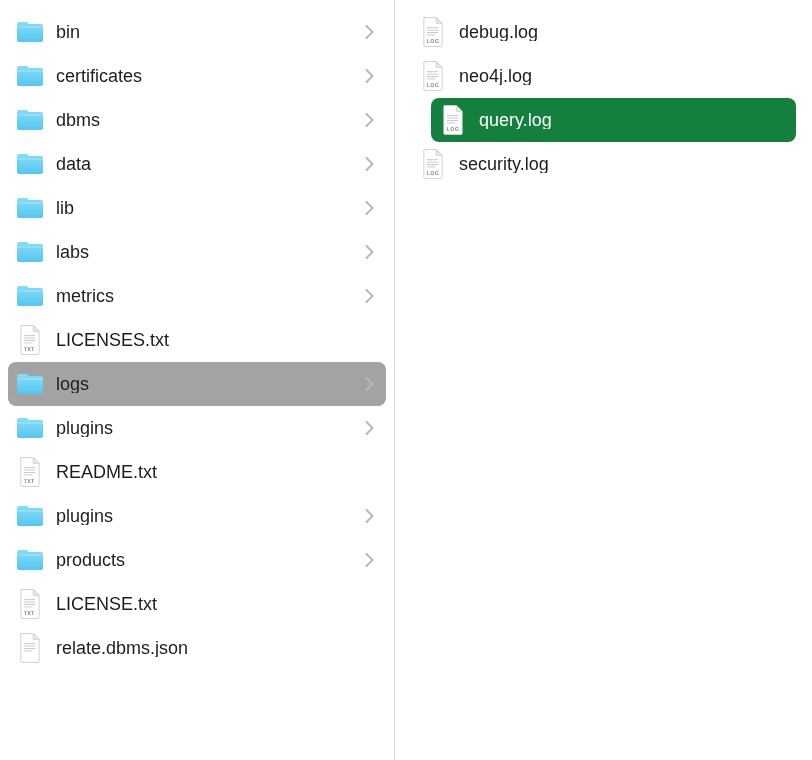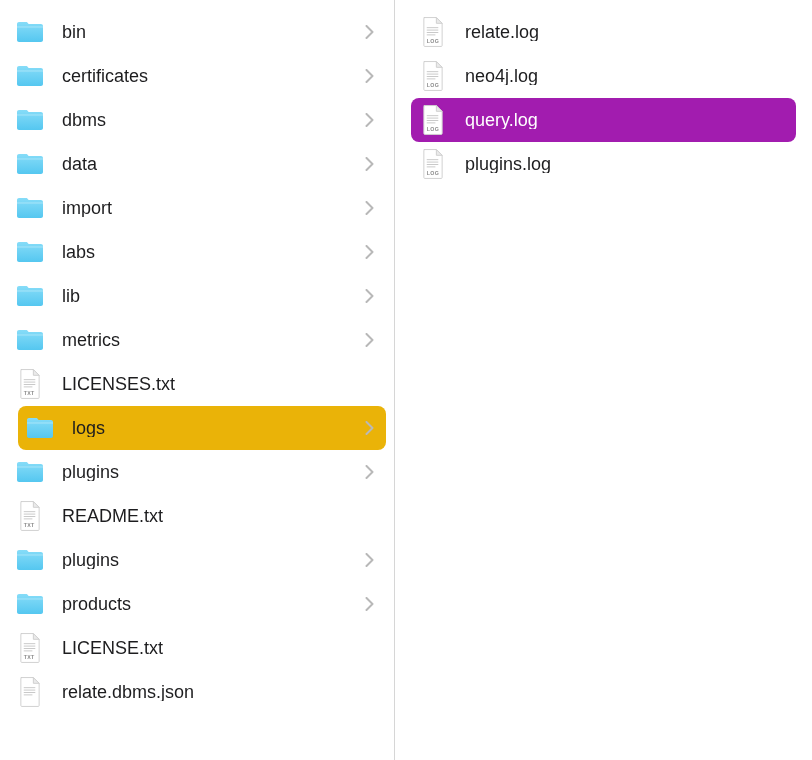--- a/index.html
+++ b/index.html
@@ -29,21 +29,21 @@
     flex: 1;
     padding-left: 16px;
     padding-right: 16px;
   }
   .row {
     display: flex;
     align-items: center;
     height: 44px;
     padding: 0 10px 0 6px;
     border-radius: 8px;
-    gap: 16px;
+    gap: 10px;
     cursor: default;
     user-select: none;
   }
   .row .icon-slot {
     width: 32px;
     height: 32px;
     display: flex;
     align-items: center;
     justify-content: center;
     flex-shrink: 0;
@@ -59,26 +59,26 @@
   .row .chevron {
     width: 14px;
     height: 14px;
     flex-shrink: 0;
     display: flex;
     align-items: center;
     justify-content: center;
     color: #b8b8b8;
   }
   .row.active-parent {
-    background: #eab308;
-    margin-left: 10px;
+    background: #a3a3a3;
   }
   .row.selected {
-    background: #a21caf;
+    background: #15803d;
     color: #ffffff;
+    margin-left: 20px;
   }
   .row.selected .label { color: #ffffff; }
 
   
   .folder-icon { width: 30px; height: 24px; position: relative; }
   .folder-icon svg { width: 100%; height: 100%; display:block; }
 
   
   .file-icon { width: 26px; height: 32px; position: relative; }
   .file-icon svg { width: 100%; height: 100%; display:block; }
@@ -187,29 +187,30 @@
           </span>
         </span>
       <span class="label">data</span>
       <span class="chevron">
           <svg class="chev-svg" viewBox="0 0 8 14">
             <use href="#chevron-right"></use>
           </svg>
         </span>
     </div>
 
-    <div class="row">
-      <span class="icon-slot">
-          <span class="folder-icon">
-            <svg viewBox="0 0 30 24">
-              <use href="#folder-shape"></use>
-            </svg>
-          </span>
-        </span>
-      <span class="label">import</span>
+
+    <div class="row">
+      <span class="icon-slot">
+          <span class="folder-icon">
+            <svg viewBox="0 0 30 24">
+              <use href="#folder-shape"></use>
+            </svg>
+          </span>
+        </span>
+      <span class="label">lib</span>
       <span class="chevron">
           <svg class="chev-svg" viewBox="0 0 8 14">
             <use href="#chevron-right"></use>
           </svg>
         </span>
     </div>
 
     <div class="row">
       <span class="icon-slot">
           <span class="folder-icon">
@@ -219,36 +220,20 @@
           </span>
         </span>
       <span class="label">labs</span>
       <span class="chevron">
           <svg class="chev-svg" viewBox="0 0 8 14">
             <use href="#chevron-right"></use>
           </svg>
         </span>
     </div>
 
-    <div class="row">
-      <span class="icon-slot">
-          <span class="folder-icon">
-            <svg viewBox="0 0 30 24">
-              <use href="#folder-shape"></use>
-            </svg>
-          </span>
-        </span>
-      <span class="label">lib</span>
-      <span class="chevron">
-          <svg class="chev-svg" viewBox="0 0 8 14">
-            <use href="#chevron-right"></use>
-          </svg>
-        </span>
-    </div>
-
 
     <div class="row">
       <span class="icon-slot">
           <span class="folder-icon">
             <svg viewBox="0 0 30 24">
               <use href="#folder-shape"></use>
             </svg>
           </span>
         </span>
       <span class="label">metrics</span>
@@ -381,21 +366,21 @@
     <div class="row">
       <span class="icon-slot">
         <span class="file-icon">
             <svg viewBox="0 0 27 32">
               <use href="#file-page"></use>
               <use href="#file-lines"></use>
               <text x="7" y="27" class="badge-text">LOG</text>
             </svg>
           </span>
       </span>
-      <span class="label">relate.log</span>
+      <span class="label">debug.log</span>
     </div>
 
     <div class="row">
       <span class="icon-slot">
         <span class="file-icon">
             <svg viewBox="0 0 27 32">
               <use href="#file-page"></use>
               <use href="#file-lines"></use>
               <text x="7" y="27" class="badge-text">LOG</text>
             </svg>
@@ -420,17 +405,17 @@
     <div class="row">
       <span class="icon-slot">
         <span class="file-icon">
             <svg viewBox="0 0 27 32">
               <use href="#file-page"></use>
               <use href="#file-lines"></use>
               <text x="7" y="27" class="badge-text">LOG</text>
             </svg>
           </span>
       </span>
-      <span class="label">plugins.log</span>
+      <span class="label">security.log</span>
     </div>
 
   </div>
 </div>
 
 </body></html>

